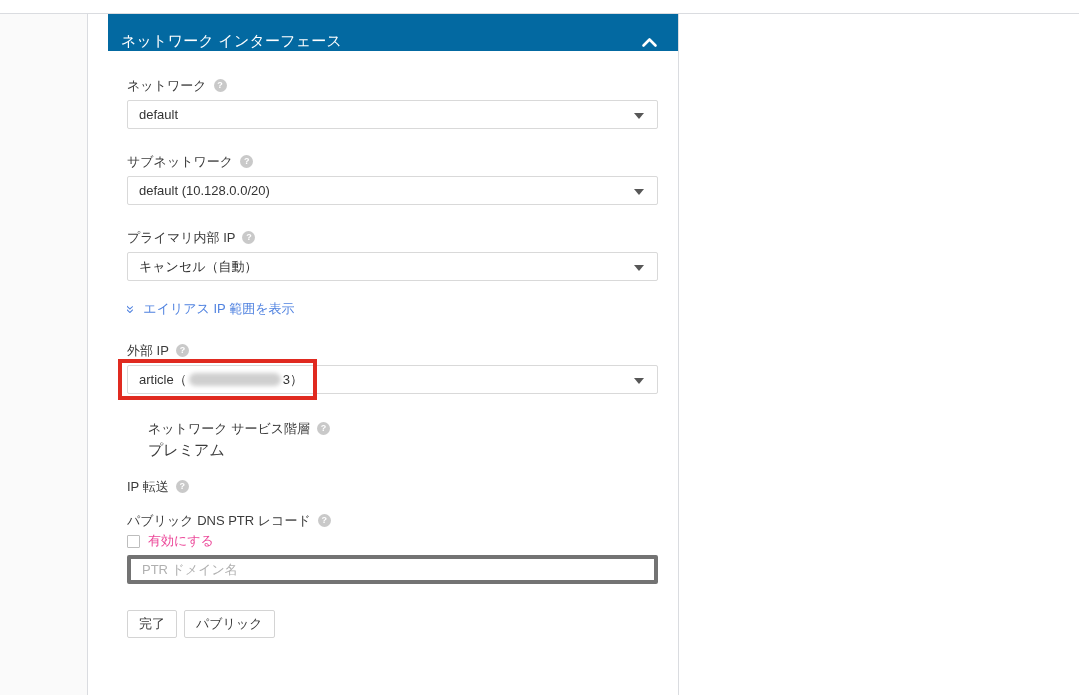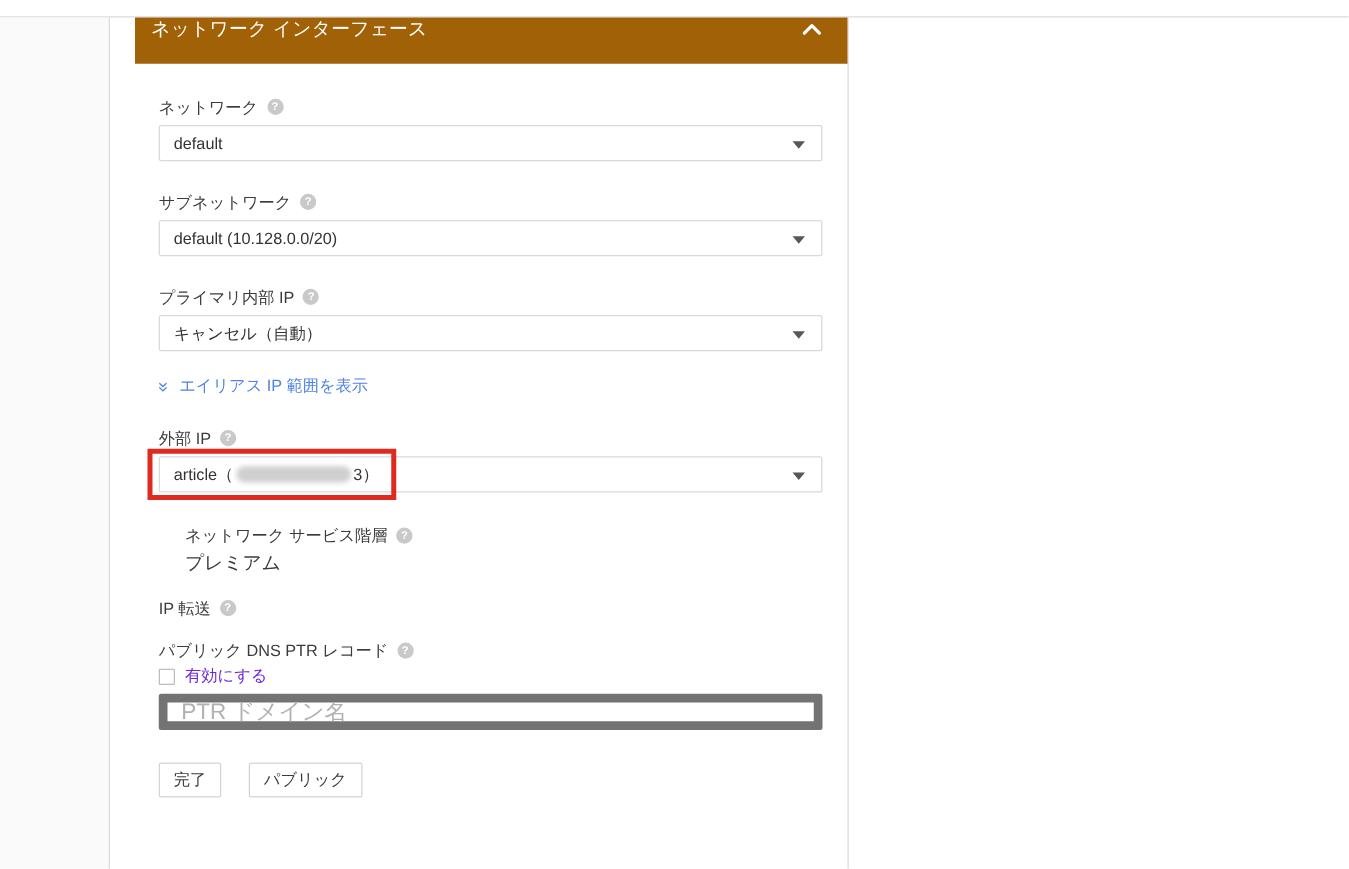--- a/index.html
+++ b/index.html
@@ -7,22 +7,22 @@
     font-family:"Liberation Sans","DejaVu Sans",sans-serif; }
   .page { position:relative; width:1079px; height:695px; background:#fff; }
 
   .top-hline { position:absolute; left:0; top:13px; width:1079px; height:1px; background:#dadce0; }
   .left-rail { position:absolute; left:0; top:14px; width:88px; height:681px;
     background:#fafafa; border-right:1px solid #dadce0; }
   .right-vline { position:absolute; left:678px; top:14px; width:1px; height:681px; background:#dadce0; }
 
   .panel { position:absolute; left:108px; top:14px; width:570px; }
 
-  .panel-header { height:37px; background:#a16207; color:#fff; display:flex;
-    align-items:flex-start; padding:0 20px 0 13px; }
+  .panel-header { height:37px; background:#0369a1; color:#fff; display:flex;
+    align-items:flex-end; padding:0 20px 0 13px; }
   .panel-title { font-size:15px; letter-spacing:.2px; flex:1; }
   .collapse-btn { width:18px; height:18px; display:flex; align-items:center; justify-content:center; cursor:pointer; }
 
   .panel-body { padding:27px 20px 0 19px; }
 
   .label-row { display:flex; align-items:center; margin-bottom:7px; }
   .label { font-size:13px; color:#3b3b3b; line-height:15px; }
   .help-icon { display:inline-block; width:13px; height:13px; border-radius:50%;
     background:#c9c9c9; color:#fff; font-size:9px; font-weight:bold; line-height:13px;
     text-align:center; margin-left:7px; }
@@ -49,28 +49,28 @@
     border-radius:7px; filter:blur(2px); vertical-align:middle; margin:0 2px 2px 2px; }
 
   .tier-block { margin:27px 0 0 21px; }
   .tier-value { font-size:15px; color:#3b3b3b; margin-top:5px; }
   .after-tier { margin-top:19px; }
 
   .dns-label-row { margin-bottom:4px; }
   .checkbox-row { display:flex; align-items:center; margin-bottom:5px; }
   .checkbox { width:13px; height:13px; border:1px solid #bdbdbd; border-radius:1px;
     background:#fff; margin-right:8px; cursor:pointer; }
-  .checkbox-label { font-size:13px; color:#6d28d9; }
+  .checkbox-label { font-size:13px; color:#ec4899; }
 
-  .text-input { width:531px; height:29px; border:7px solid #737373; border-radius:2px;
-    font-size:18px; color:#333; padding:0 11px;
+  .text-input { width:531px; height:29px; border:4px solid #737373; border-radius:2px;
+    font-size:13px; color:#333; padding:0 11px;
     font-family:"Liberation Sans","DejaVu Sans",sans-serif; }
   .text-input::placeholder { color:#b0b0b0; opacity:1; }
 
-  .btn-row { display:flex; gap:22px; margin:26px 0 27px 0; }
+  .btn-row { display:flex; gap:7px; margin:26px 0 27px 0; }
   .btn { height:28px; padding:0 11px; background:#fff; border:1px solid #d4d4d4;
     border-radius:2px; font-size:13px; color:#3a3a3a; cursor:pointer;
     font-family:"Liberation Sans","DejaVu Sans",sans-serif; }
 </style>
 </head>
 <body>
 
 <div class="page">
   <div class="top-hline"></div>
   <div class="left-rail"></div>

